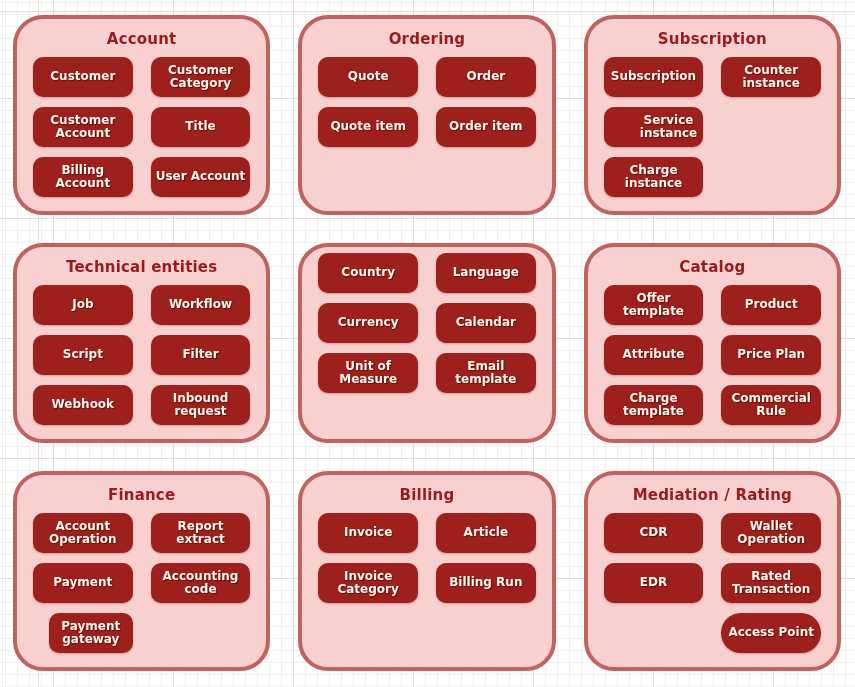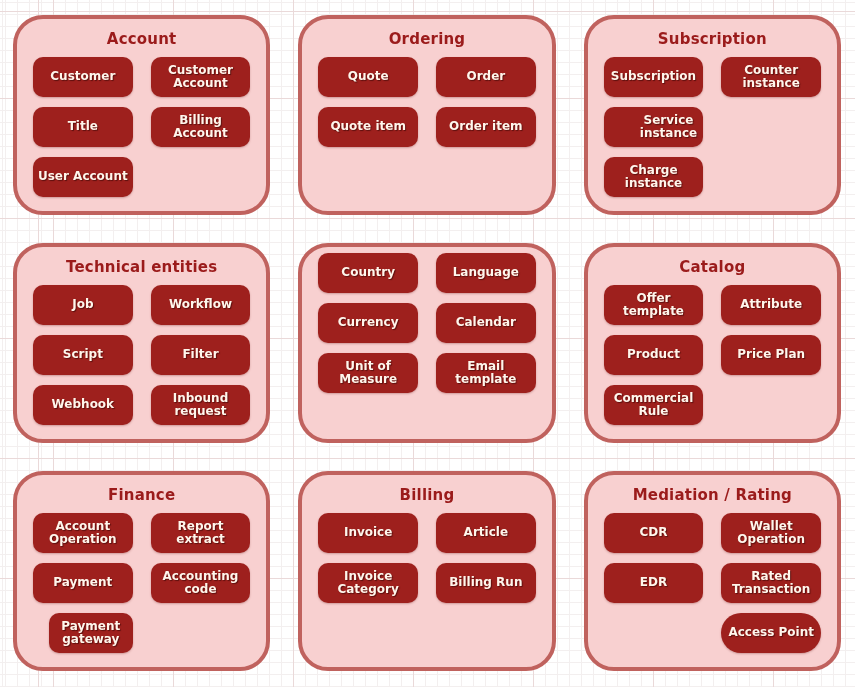--- a/index.html
+++ b/index.html
@@ -69,20 +69,21 @@
   }
 </style>
 </head>
 <body>
 
 <div class="canvas">
   <div class="group">
     <div class="group-title">Account</div>
     <div class="cells">
         <div class="entity">Customer</div>
+        <div class="entity">Customer Category</div>
         <div class="entity">Customer Account</div>
         <div class="entity">Title</div>
         <div class="entity">Billing Account</div>
         <div class="entity">User Account</div>
       </div>
   </div>
   <div class="group">
     <div class="group-title">Ordering</div>
     <div class="cells">
         <div class="entity">Quote</div>
@@ -118,23 +119,24 @@
         <div class="entity">Currency</div>
         <div class="entity">Calendar</div>
         <div class="entity">Unit of Measure</div>
         <div class="entity">Email template</div>
       </div>
   </div>
   <div class="group">
     <div class="group-title">Catalog</div>
     <div class="cells">
         <div class="entity">Offer template</div>
+        <div class="entity">Product</div>
         <div class="entity">Attribute</div>
-        <div class="entity">Product</div>
         <div class="entity">Price Plan</div>
+        <div class="entity">Charge template</div>
         <div class="entity">Commercial Rule</div>
       </div>
   </div>
   <div class="group">
     <div class="group-title">Finance</div>
     <div class="cells">
         <div class="entity">Account Operation</div>
         <div class="entity">Report extract</div>
         <div class="entity">Payment</div>
         <div class="entity">Accounting code</div>

